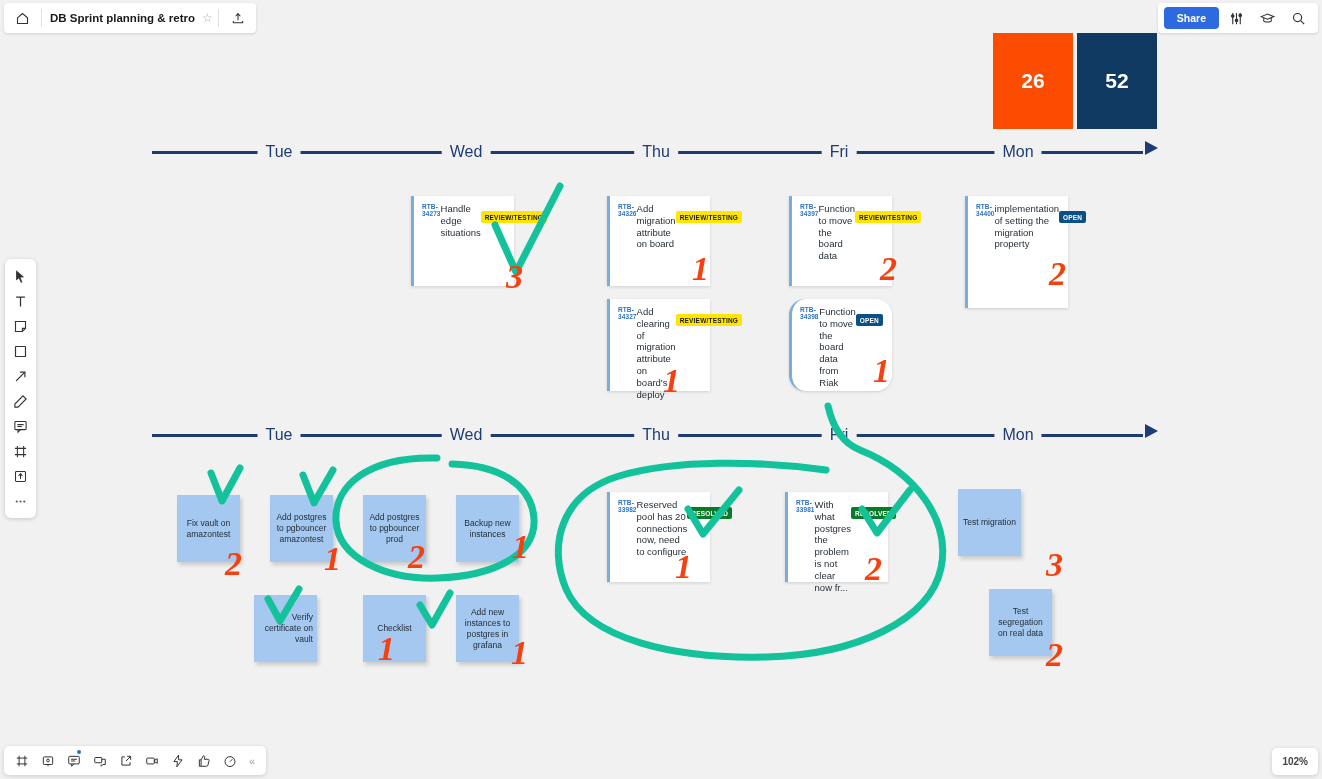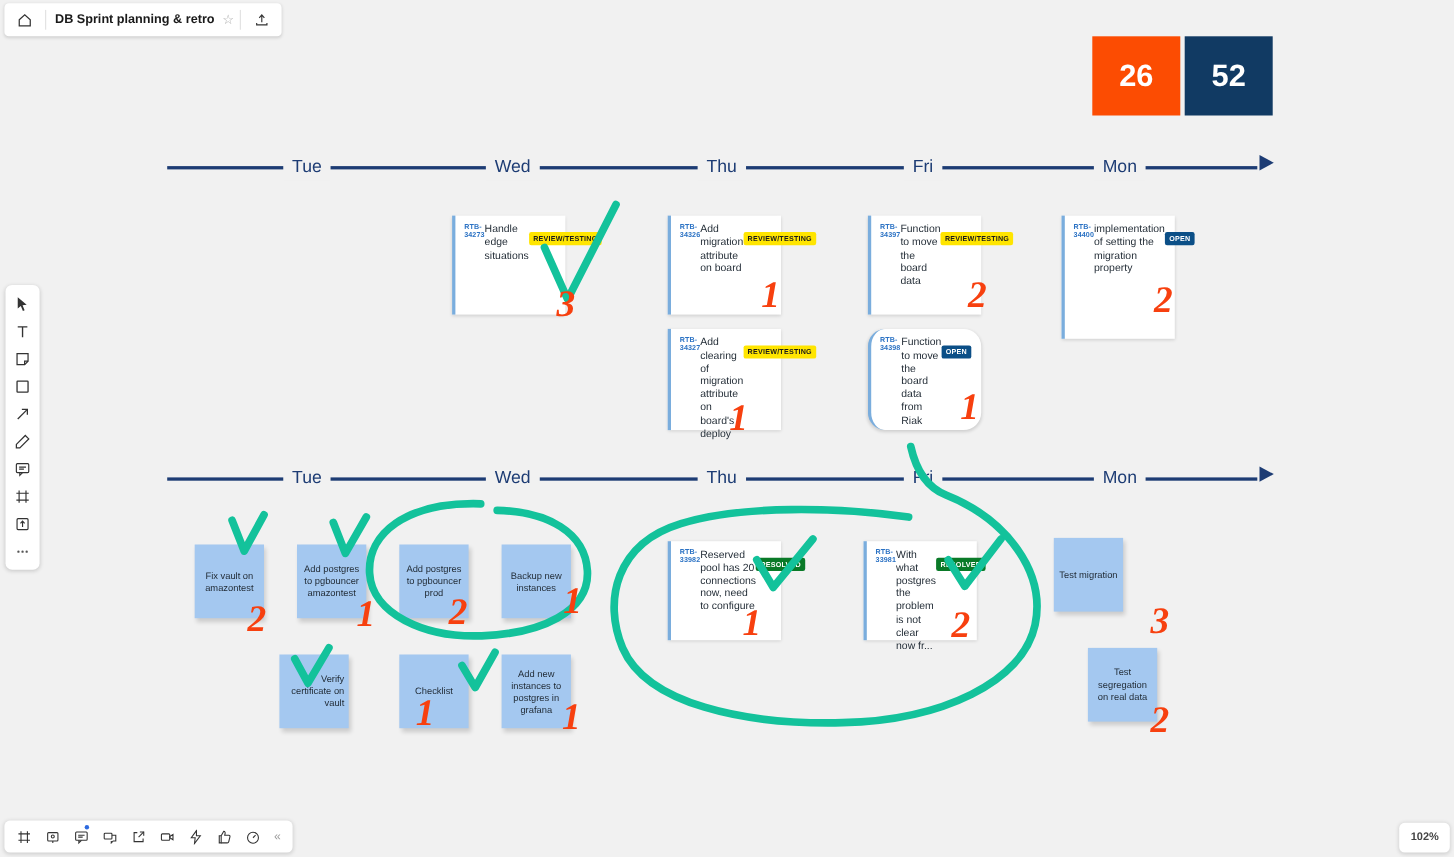--- a/index.html
+++ b/index.html
@@ -107,23 +107,23 @@
     box-shadow: 0 1px 4px rgba(0,0,0,.16);
     font-size: 10px; font-weight: bold; color: #444;
     padding: 8px 10px;
     cursor: pointer;
     z-index: 40;
   }
 
   
   .counter {
     position: absolute;
-    width: 80px; height: 72px;
+    width: 80px; height: 96px;
     display: flex; align-items: center; justify-content: center;
-    color: #ffffff; font-size: 28px; font-weight: bold;
+    color: #ffffff; font-size: 21px; font-weight: bold;
   }
   #counter-orange { left: 993px; top: 33px; background: #fc4c02; }
   #counter-navy   { left: 1077px; top: 33px; background: #113a63; }
 
   
   .timeline { position: absolute; left: 152px; width: 1005px; height: 24px; }
   .timeline .line {
     position: absolute; top: 11px; left: 0; right: 14px;
     height: 2.5px; background: #1d3c74;
   }
@@ -224,20 +224,43 @@
     <div class="star">☆</div>
     <div class="tb-sep"></div>
     <div class="tb-btn">
       <svg width="14" height="14" viewBox="0 0 24 24" fill="none" stroke="#333" stroke-width="1.8">
         <path d="M12 16 V5 M8 9 L12 4.5 L16 9"></path>
         <path d="M4 17 V20 H20 V17"></path>
       </svg>
     </div>
   </div>
 
+  <div class="topbar-right">
+    <button class="share-btn">Share</button>
+    <div class="tb-btn">
+      <svg width="15" height="15" viewBox="0 0 24 24" fill="none" stroke="#333" stroke-width="1.8">
+        <path d="M6 3 V21 M12 3 V21 M18 3 V21"></path>
+        <circle cx="6" cy="8" r="2" fill="#333"></circle>
+        <circle cx="12" cy="15" r="2" fill="#333"></circle>
+        <circle cx="18" cy="7" r="2" fill="#333"></circle>
+      </svg>
+    </div>
+    <div class="tb-btn">
+      <svg width="15" height="15" viewBox="0 0 24 24" fill="none" stroke="#333" stroke-width="1.7">
+        <path d="M2 9 L12 5 L22 9 L12 13 Z"></path>
+        <path d="M6 11 V16 C6 18 18 18 18 16 V11"></path>
+      </svg>
+    </div>
+    <div class="tb-btn">
+      <svg width="15" height="15" viewBox="0 0 24 24" fill="none" stroke="#333" stroke-width="1.9">
+        <circle cx="10.5" cy="10.5" r="6.5"></circle>
+        <path d="M15.5 15.5 L21 21"></path>
+      </svg>
+    </div>
+  </div>
 
   <div class="counter" id="counter-orange">26</div>
   <div class="counter" id="counter-navy">52</div>
 
   <div class="timeline" id="timeline-top">
     <div class="line"></div>
     <div class="head"></div>
     <div class="lbl" style="left:127px">Tue</div>
     <div class="lbl" style="left:314px">Wed</div>
     <div class="lbl" style="left:504px">Thu</div>

